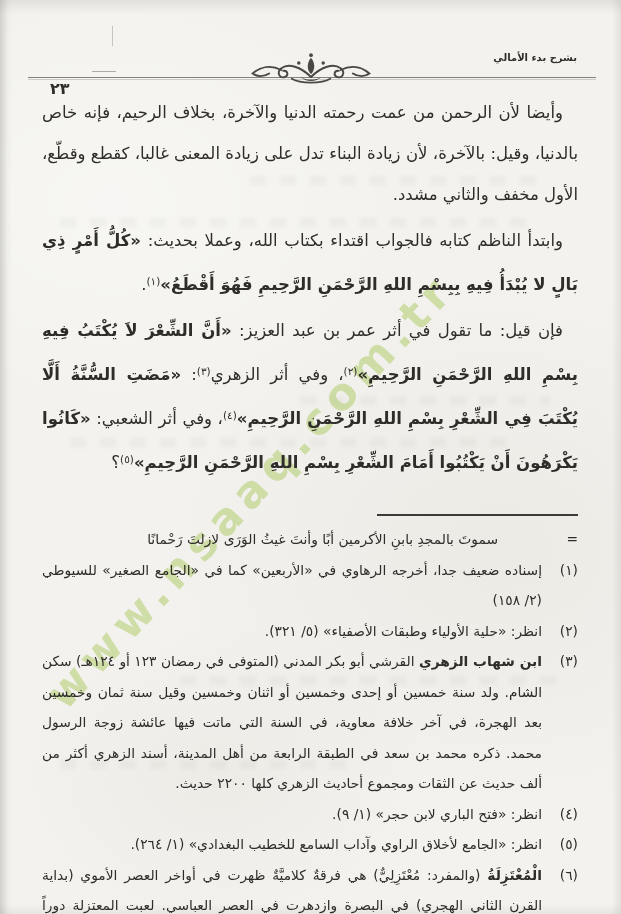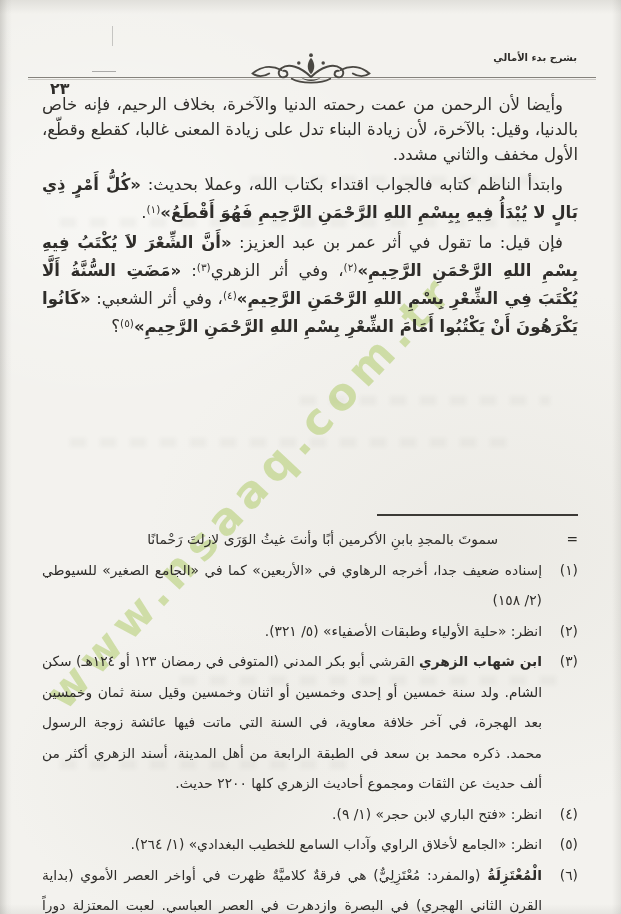--- a/index.html
+++ b/index.html
@@ -47,21 +47,21 @@
   .page-number{position:absolute;left:50px;top:50px;font-size:16px;font-weight:bold;letter-spacing:2px;margin-top:29px;}
   .header-title{position:absolute;right:44px;top:52px;font-size:10px;font-weight:bold;direction:rtl;}
   .header-rule{position:absolute;left:28px;top:77px;width:568px;height:1px;background:#85827c;}
   .header-rule2{position:absolute;left:28px;top:79px;width:568px;height:1px;background:rgba(133,130,124,0.35);}
   .ornament{position:absolute;left:250px;top:50px;width:122px;height:40px;}
 
   
   .main-text{
     position:absolute;right:43px;left:42px;top:92px;
     direction:rtl;text-align:justify;
-    font-size:16.5px;line-height:25px;
+    font-size:16.5px;line-height:41px;
   }
   .main-text p{margin:0 0 5px 0;text-indent:15px;}
   .q{font-weight:bold;}
   .lead{font-weight:bold;}
   .fnref{font-size:10.5px;vertical-align:5px;letter-spacing:0;}
 
   
   .fn-sep{position:absolute;right:43px;top:514px;width:201px;height:2px;background:#3c3a36;}
   .footnotes{
     position:absolute;right:43px;left:42px;top:524px;

